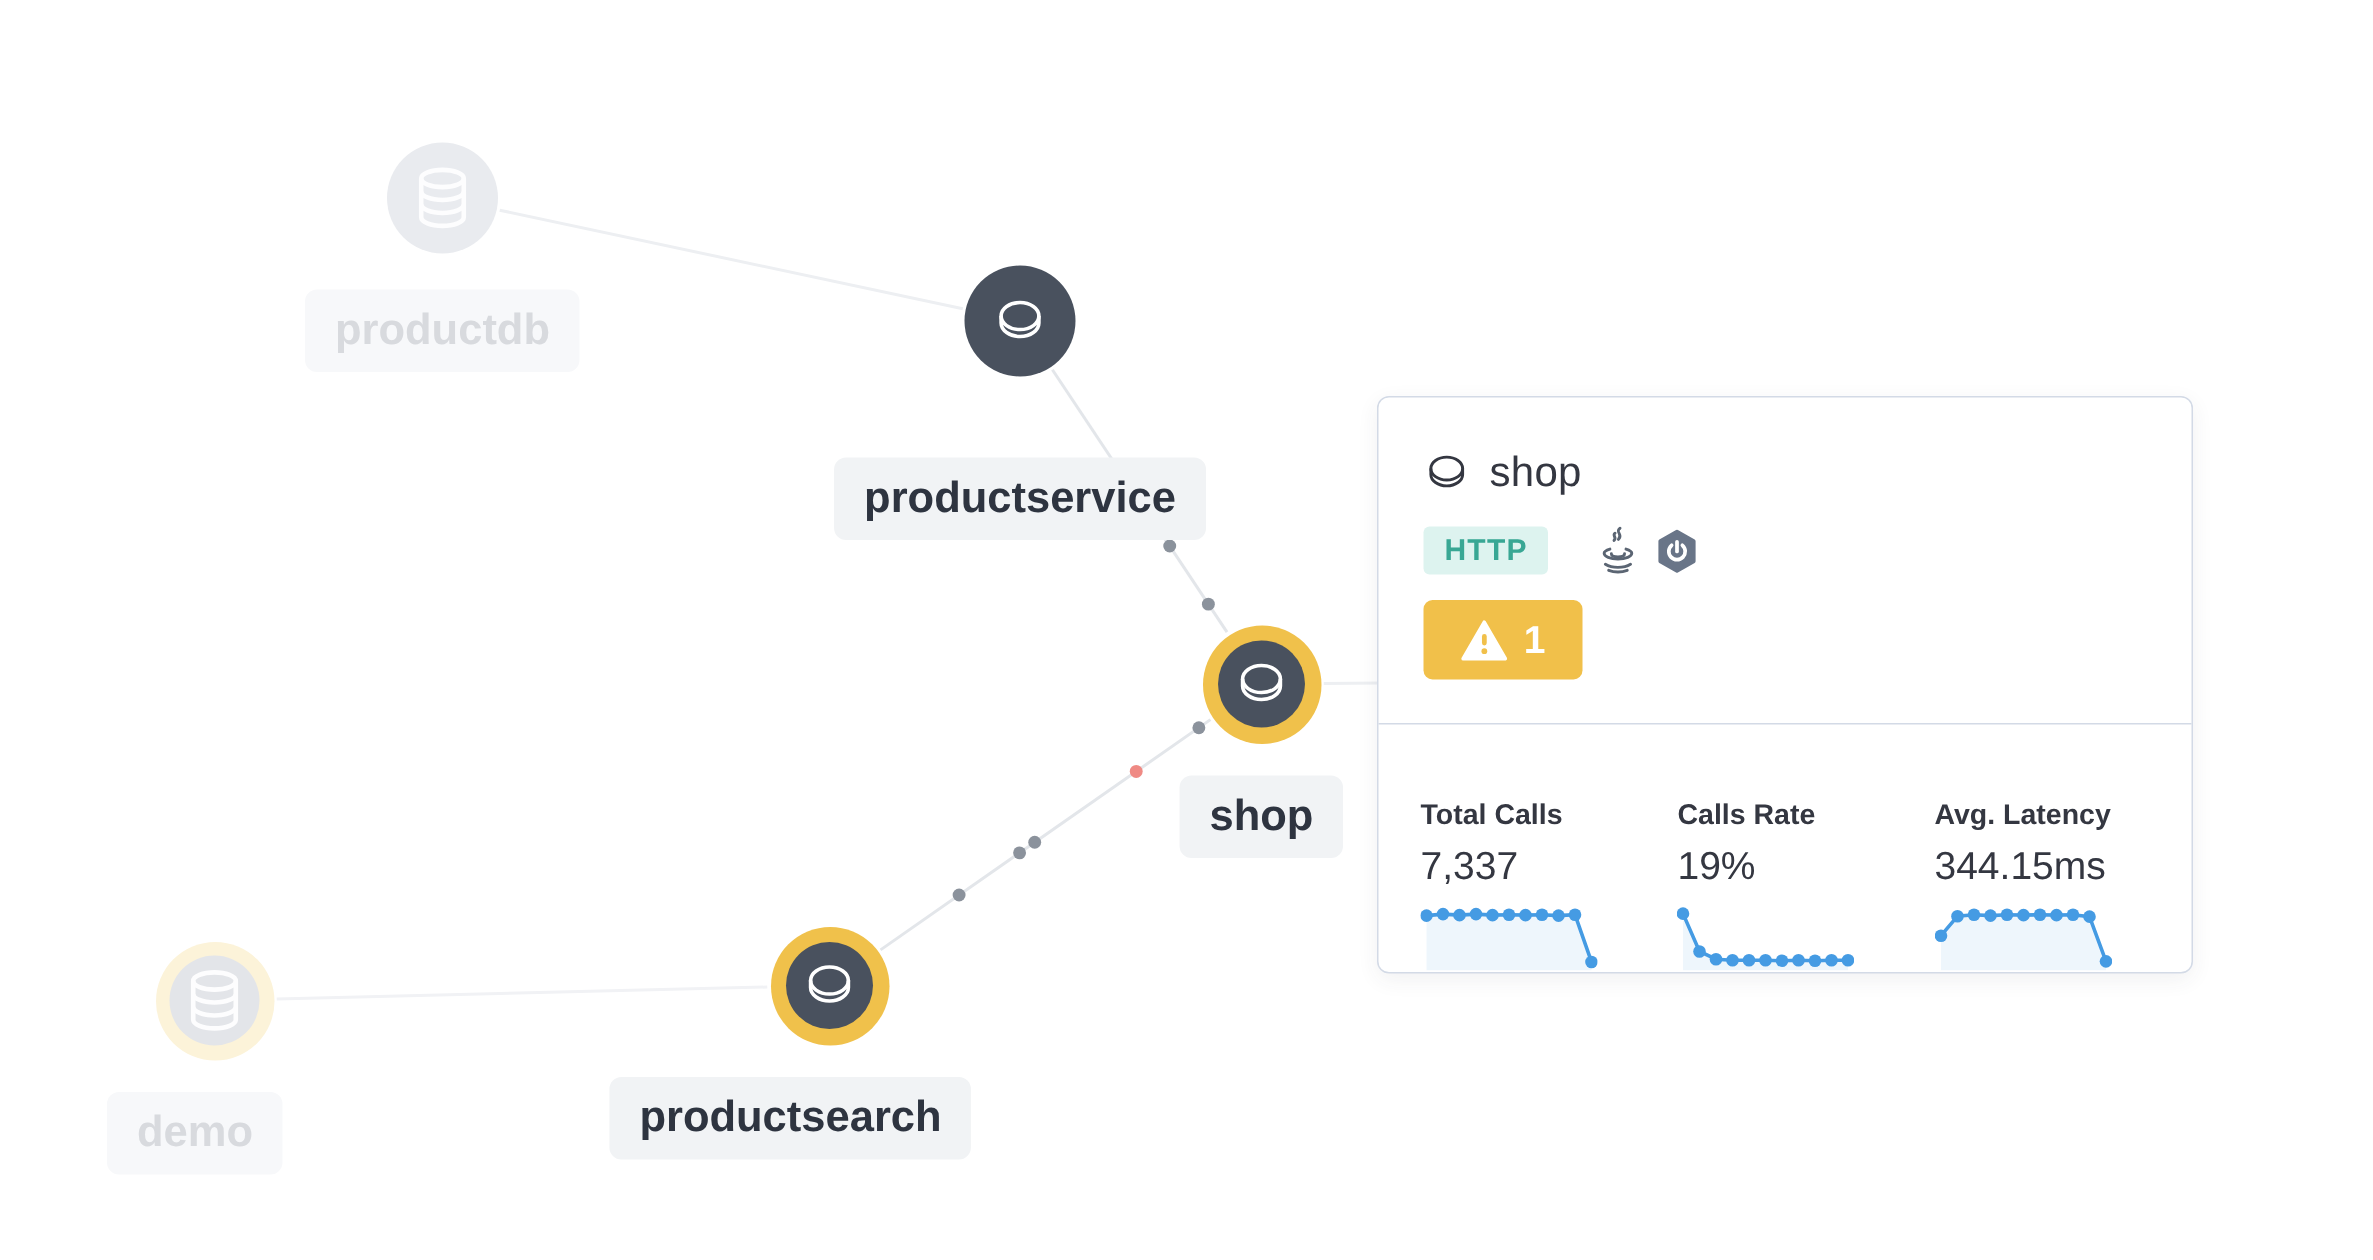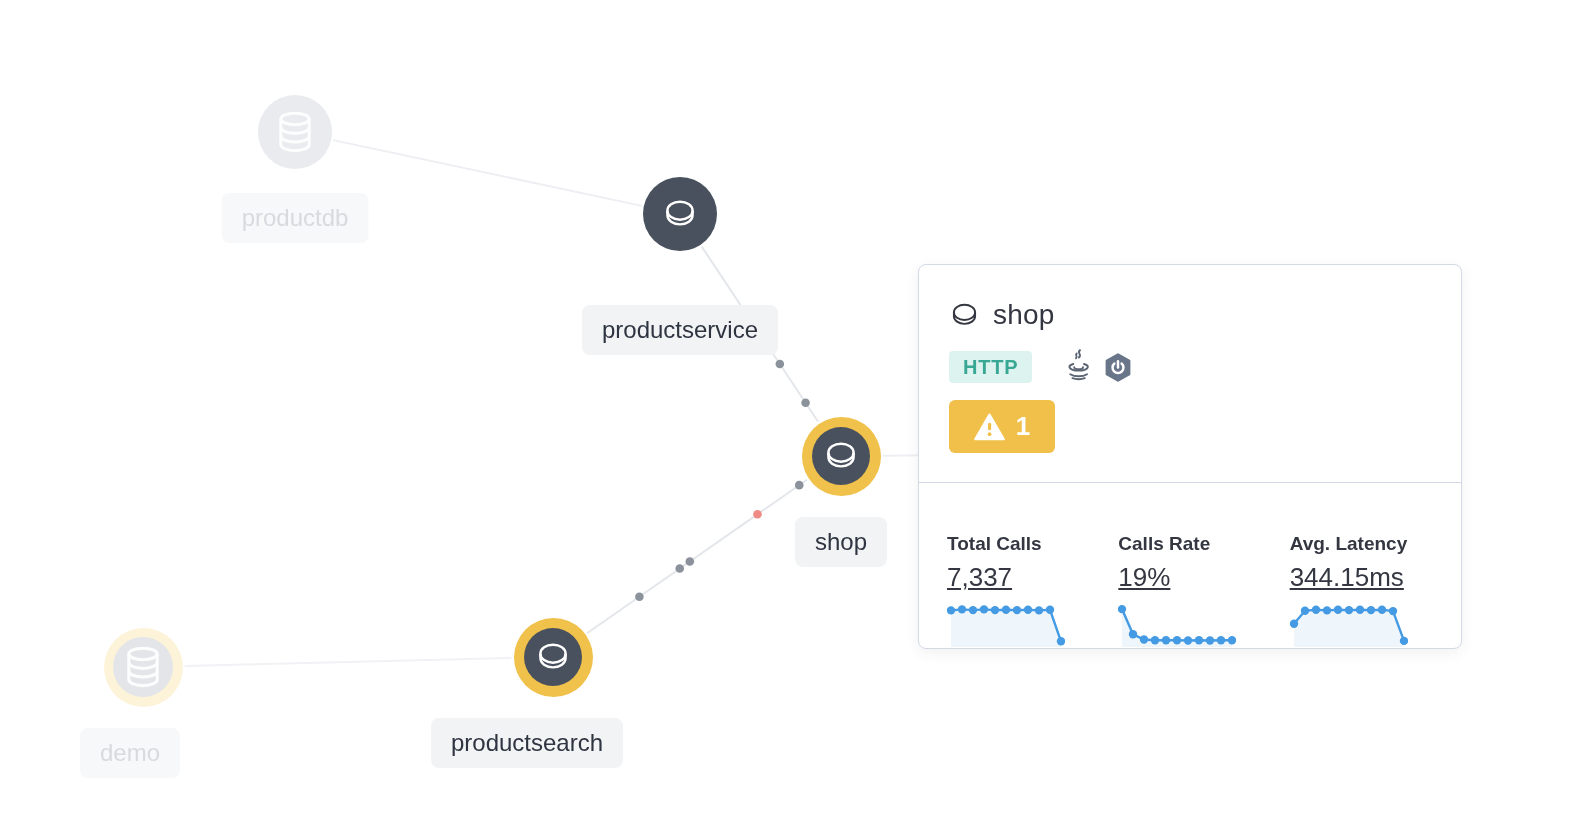--- a/index.html
+++ b/index.html
@@ -24,36 +24,36 @@
   .gnode.normal { background: var(--node-dark); }
   .gnode.warning { background: var(--node-ring-warning); }
   .gnode.warning .core { width: 58px; height: 58px; background: var(--node-dark); }
   .gnode.faded { background: var(--node-faded-fill); }
   .gnode.faded-warning { background: var(--node-faded-ring); }
   .gnode.faded-warning .core { width: 60px; height: 60px; background: var(--node-faded-core); }
 
   .nlabel {
     position: absolute; z-index: 2; transform: translateX(-50%);
     background: var(--label-bg); color: var(--label-text);
-    font-size: 24px; line-height: 1; padding: 13px 20px; border-radius: 8px;
-    white-space: nowrap; cursor: pointer;
+    font-size: 29px; line-height: 1; padding: 13px 20px; border-radius: 8px;
+    white-space: nowrap; cursor: pointer; font-weight: bold;
   }
   .nlabel.dim { background: var(--label-bg-faded); color: var(--label-text-faded); }
 
   
   .popover {
     position: absolute; left: 918px; top: 264px; width: 544px; height: 385px;
     background: #ffffff; border: 1px solid var(--popover-border); border-radius: 8px;
     box-shadow: 0 4px 14px rgba(52, 55, 65, 0.07);
     z-index: 5; box-sizing: border-box;
   }
   .pop-header { padding: 33px 30px 0 30px; }
   .pop-title-row { display: flex; align-items: center; gap: 13px; height: 34px; }
   .pop-title { font-size: 28px; color: var(--title-text); font-weight: 500; letter-spacing: 0.2px; }
-  .pop-badges { display: flex; align-items: flex-end; margin-top: 19px; height: 32px; }
+  .pop-badges { display: flex; align-items: center; margin-top: 19px; height: 32px; }
   .badge-http {
     background: var(--http-badge-bg); color: var(--http-badge-text);
     font-size: 20px; font-weight: 700; letter-spacing: 0.8px;
     padding: 5px 14px; border-radius: 4px; line-height: 1.1;
   }
   .tech-icon { display: inline-flex; align-items: center; }
   .tech-icon.java { margin-left: 30px; }
   .tech-icon.spring { margin-left: 8px; }
   .warn-badge {
     margin-top: 17px; width: 106px; height: 53px; border-radius: 6px;
@@ -62,21 +62,21 @@
   }
   .warn-count { color: #ffffff; font-size: 26px; font-weight: 700; }
 
   .pop-stats {
     position: absolute; left: 0; right: 0; top: 217px; bottom: 0;
     border-top: 1px solid var(--popover-border);
     padding: 30px 0 0 28px; display: flex; box-sizing: border-box;
   }
   .stat { width: 174px; }
   .stat-label { font-size: 19px; font-weight: 700; color: var(--title-text); white-space: nowrap; margin-top: 20px; }
-  .stat-value { font-size: 26px; font-weight: 400; color: var(--title-text); margin-top: 7px; white-space: nowrap; text-decoration: underline; }
+  .stat-value { font-size: 26px; font-weight: 400; color: var(--title-text); margin-top: 7px; white-space: nowrap; }
   .spark { margin-top: 10px; display: block; }
 
   svg { display: block; }
 </style>
 </head>
 <body>
 
 <div class="canvas">
   <svg id="edge-layer" width="1582" height="840">
       <line x1="333.14441402578177" y1="140.12426480549118" x2="641.8555859742182" y2="205.87573519450882" stroke-width="2" style="stroke: var(--edge-faded);"></line>

